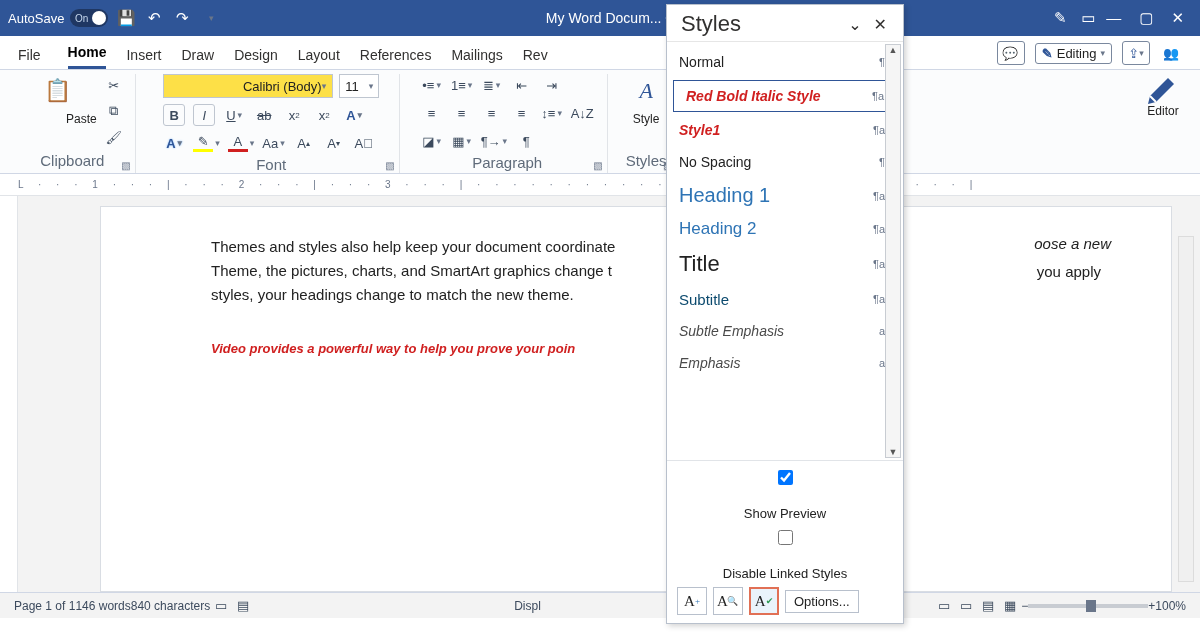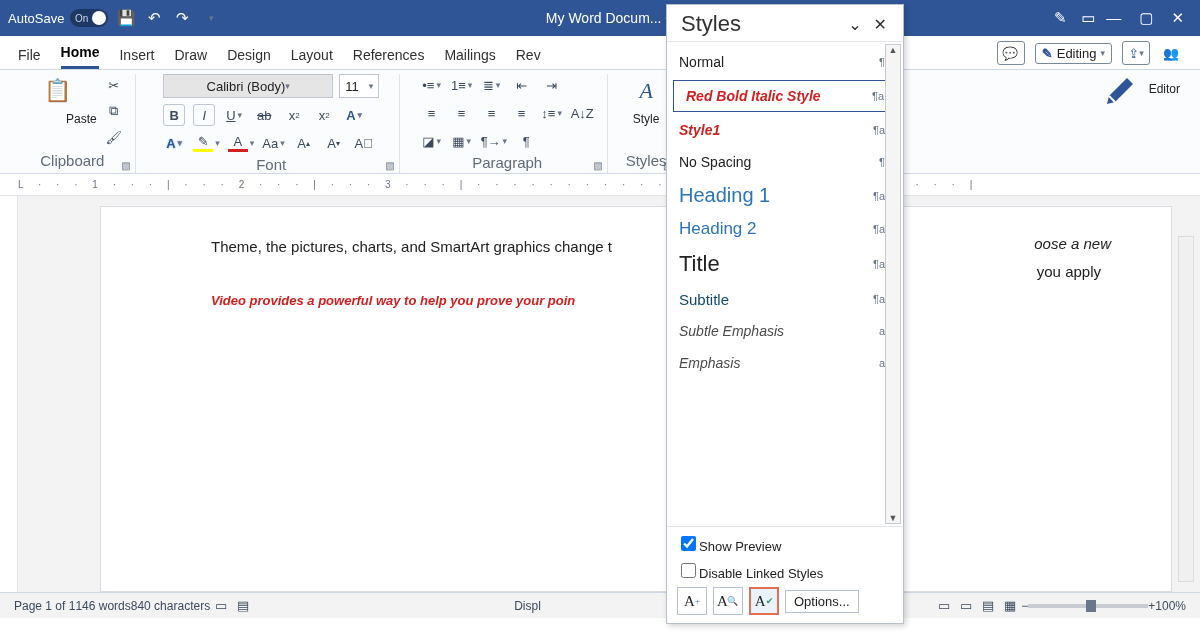--- a/index.html
+++ b/index.html
@@ -8,36 +8,36 @@
   .autosave { font-size: 13px; display: flex; align-items: center; gap: 6px; }
   .switch { width: 38px; height: 18px; border-radius: 9px; background: #1f3763; display: inline-flex; align-items: center; padding: 2px; color:#c4d6ec; font-size:10px; justify-content: flex-end; gap:2px;}
   .switch .knob { width: 14px; height: 14px; border-radius: 50%; background: #fff; margin-left: 2px; }
   .tb-icon { width:20px;height:20px; display:inline-flex; align-items:center; justify-content:center; font-size:15px; color:#fff; }
   .doc-title { flex: 1; text-align: center; font-size: 14px; }
   .winbtns { display:flex; gap:18px; padding-right:8px; }
   .winbtns span { font-size:15px; }
 
   .tab-row { display:flex; align-items:flex-end; gap:20px; padding: 6px 18px 0 18px; height:34px; border-bottom:1px solid #d0d7e5; }
   .tab { font-size:14px; color:#323130; padding-bottom:6px; cursor:pointer; }
-  .tab.active { color:#000; border-bottom:3px solid #2f5597; font-weight:600; }
+  .tab.active { color:#000; border-bottom:3px solid #2f5597; font-weight:600;margin-left:7px; }
   .tab-right { margin-left:auto; display:flex; gap:10px; align-items:center; padding-bottom:4px;}
   .pill { border:1px solid #7a889e; border-radius:3px; padding:2px 6px; display:flex; align-items:center; gap:4px; font-size:13px;}
   .pill .pen { color:#2f5597; font-weight:bold;}
   .sqbtn { border:1px solid #7a889e; border-radius:3px; width:28px; height:24px; display:inline-flex; align-items:center; justify-content:center; font-size:13px; color:#2f5597;}
 
   .ribbon { display:flex; align-items:stretch; height:104px; border-bottom:1px solid #d0d7e5; background:#fbfcfd; padding:4px 10px 0 10px; gap:8px; }
   .group { display:flex; flex-direction:column; align-items:center; border-right:1px solid #e1e4e8; padding:0 10px 2px 10px; position:relative; }
   .group:last-child { border-right:none; }
   .group-body { display:flex; gap:6px; align-items:flex-start; flex:1; }
   .group-label { font-size:15px; color:#5f6b7a; padding:2px 0; }
   .group-corner { position:absolute; bottom:2px; right:4px; font-size:10px; color:#6a768a; }
   .vcol { display:flex; flex-direction:column; gap:4px; }
   .iconbtn { min-width:22px; height:22px; display:inline-flex; align-items:center; justify-content:center; font-size:13px; color:#3c4a5d; border-radius:3px; }
   .bigicon { width:34px; height:34px; display:inline-flex; align-items:center; justify-content:center; font-size:22px; }
-  .font-combo { width:170px; height:24px; border:1px solid #bfc6d0; background:#e5e5e5; display:flex; align-items:center; padding:0 6px; font-size:13px; justify-content:center;}
+  .font-combo { width:170px; height:24px; border:1px solid #bfc6d0; background:#fde047; display:flex; align-items:center; padding:0 6px; font-size:13px; justify-content:flex-end;}
   .size-combo { width:40px; height:24px; border:1px solid #bfc6d0; background:#fff; display:flex; align-items:center; justify-content:space-between; padding:0 5px; font-size:13px;}
   .row { display:flex; gap:6px; align-items:center; }
   .row8 { display:flex; gap:8px; align-items:center; }
   .ddarrow::after { content:"▾"; font-size:9px; margin-left:2px; color:#6a768a; }
   .clr-bar { width:20px; height:3px; display:block; }
   .editor-area { position:relative; height:418px; background:#f3f3f3; display:flex; flex-direction:column; }
   .hruler { height:22px; background:#fff; border-bottom:1px solid #e1e4e8; display:flex; align-items:center; font-size:10px; color:#6a768a; padding-left:18px; letter-spacing:6px; overflow:hidden;}
   .page-wrap { flex:1; position:relative; overflow:hidden; }
   .vruler { position:absolute; left:0; top:0; bottom:0; width:18px; background:#fff; border-right:1px solid #e1e4e8; }
   .page { position:absolute; left:100px; right:28px; top:10px; bottom:0; background:#fff; border:1px solid #d9dde3; padding:28px 110px; }
@@ -55,27 +55,27 @@
   .sp-head { display:flex; align-items:center; padding:6px 10px 4px 14px; border-bottom:1px solid #e6e6e6; }
   .sp-title { font-size:22px; font-weight:400; color:#323130; flex:1; }
   .sp-x { font-size:16px; color:#323130; padding:2px 6px; }
   .sp-list { position:relative; flex:1; overflow:hidden; padding:4px 0; }
   .sp-item { display:flex; align-items:center; justify-content:space-between; padding:6px 18px 6px 12px; font-size:14px; min-height:32px; }
   .sp-item .mark { font-size:11px; color:#6a768a; }
   .sp-sel { border:1px solid #2f5597; margin:2px 6px; padding:6px 12px; }
   .sp-sel span:first-child { color:#d02020; font-style:italic; font-weight:bold; }
   .sp-scroll { position:absolute; right:2px; top:2px; bottom:2px; width:16px; border:1px solid #c8ccd2; background:#f5f5f5; display:flex; flex-direction:column; justify-content:space-between; align-items:center; font-size:9px; color:#555;}
   .sp-foot { border-top:1px solid #e1e4e8; padding:6px 10px 8px 10px; display:flex; flex-direction:column; gap:6px; }
-  .chk { display:flex; align-items:flex-end; gap:0; font-size:13px; }
+  .chk { display:flex; align-items:center; gap:18px; font-size:13px;flex-direction:column; }
   .chk input { width:15px; height:15px; }
   .sp-btns { display:flex; gap:6px; align-items:center; }
   .sqA { width:30px; height:28px; border:1px solid #b8c0cc; display:inline-flex; align-items:center; justify-content:center; font-family:"Times New Roman",serif; font-size:15px; background:#fff; }
   .sqA.sel { border:2px solid #e17055; background:#eaf3fb; }
   .opts { border:1px solid #b8c0cc; background:#fff; padding:3px 8px; font-size:13px; }
-  .editor-btn { display:flex; flex-direction:row; align-items:center; gap:10px; color:#2f5597;}
+  .editor-btn { display:flex; flex-direction:column; align-items:center; gap:0; color:#2f5597;}
   .style1 { color:#d02020; font-style:italic; font-weight:bold; font-size:14px;}
   .heading1 { color:#2e74b5; font-size:20px; }
   .heading2 { color:#2e74b5; font-size:17px; }
   .title-st { font-size:22px; }
   .subtitle-st { color:#0c4a6e; font-size:15px; }
   .subem { font-style:italic; color:#4a4a4a; }
   .dropdown-caret { font-size:9px; color:#6a768a;}
   svg { display:block; }
 </style>
 </head>
@@ -243,21 +243,23 @@
     </div>
     <div class="group-label">&nbsp;</div>
   </div>
 </div>
 
 <div class="editor-area">
   <div class="hruler">L · · · 1 · · · | · · · 2 · · · | · · · 3 · · · | · · · · · · · · · · · · · · · 6 · · · | · · · 7 · · · |</div>
   <div class="page-wrap">
     <div class="vruler"></div>
     <div class="page">
+      <div class="para"><span>Themes and styles also help keep your document coordinate</span></div>
       <div class="para"><span>Theme, the pictures, charts, and SmartArt graphics change t</span></div>
+      <div class="para"><span>styles, your headings change to match the new theme.</span></div>
       <div style="position:absolute; right:60px; top:25px;font-style:italic;" class="para"><span>oose a new</span></div>
       <div style="position:absolute; right:70px; top:53px;" class="para"><span>you apply</span></div>
       <div class="redline">Video provides a powerful way to help you prove your poin</div>
     </div>
     <div class="right-scrollbar"></div>
   </div>
 </div>
 
 <div class="statusbar">
   <span>Page 1 of 1</span>

